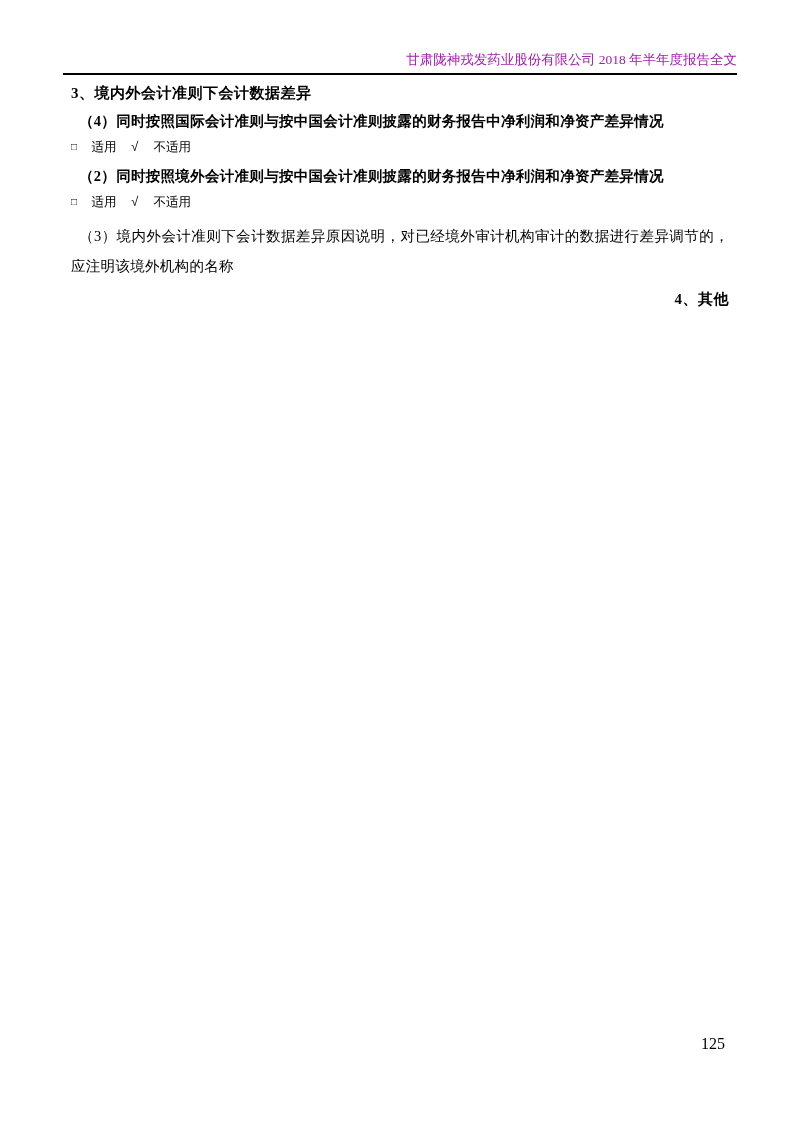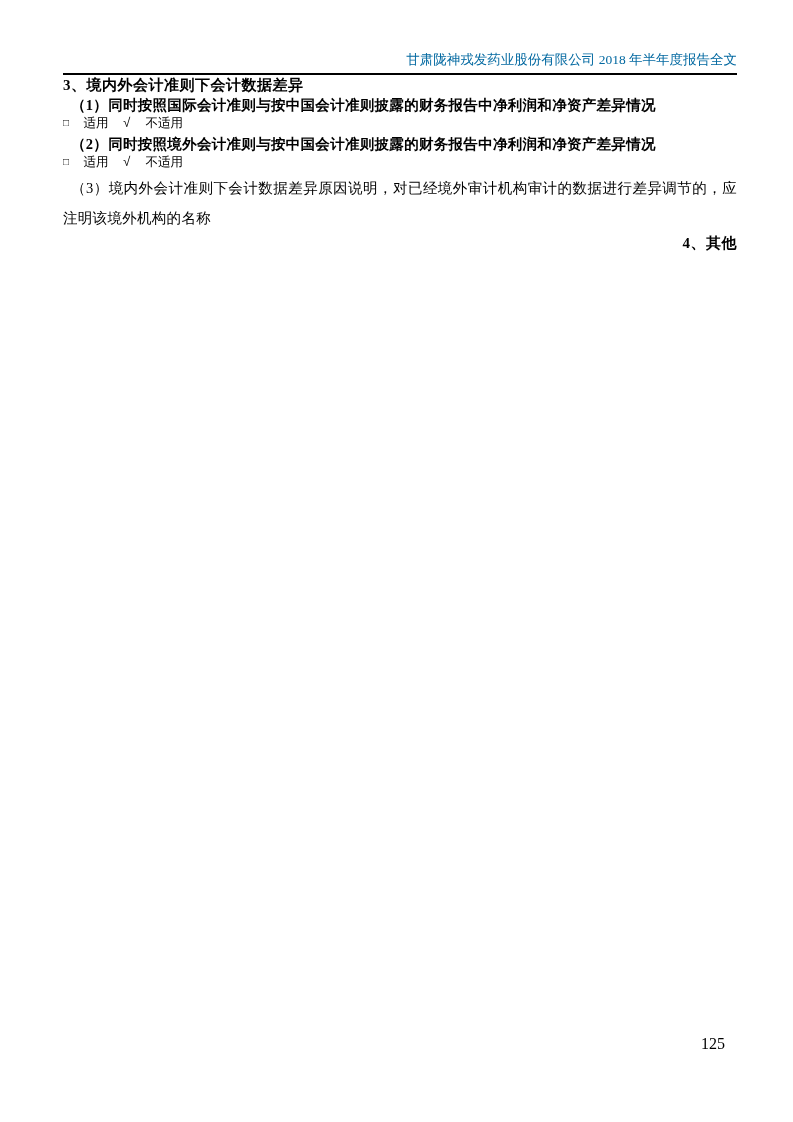--- a/index.html
+++ b/index.html
@@ -20,30 +20,30 @@
     position: absolute;
     left: 63px;
     right: 56px;
     top: 0;
     padding-top: 50px;
     padding-bottom: 3px;
     border-bottom: 2px solid #000000;
     text-align: right;
     font-size: 13.5px;
     line-height: 20px;
-    color: #0369a1;
+    color: #a21caf;
   }
   .content {
     position: absolute;
     left: 63px;
     right: 56px;
     top: 75px;
   }
   .content h3, .content p {
-    margin: 0;
+    margin: 8px;
     padding: 0;
   }
   .section-heading {
     margin-top: 21px;
     padding-left: 12px;
     font-size: 15px;
     font-weight: bold;
     line-height: 20px;
     letter-spacing: 0.5px;
   }
@@ -103,21 +103,21 @@
 <div class="page">
 
   <div class="page-header">
     <span>甘肃陇神戎发药业股份有限公司 2018 年半年度报告全文</span>
   </div>
 
   <div class="content">
 
     <h3 class="section-heading">3、境内外会计准则下会计数据差异</h3>
 
-    <p class="sub-heading">（1）同时按照国际会计准则与按中国会计准则披露的财务报告中净利润和净资产差异情况</p>
+    <p class="sub-heading">（4）同时按照国际会计准则与按中国会计准则披露的财务报告中净利润和净资产差异情况</p>
 
     <p class="applicability">
       <span class="part checkbox-glyph">□</span>
       <span class="part">适用</span>
       <span class="part tick-glyph">√</span>
       <span class="part">不适用</span>
     </p>
 
     <p class="sub-heading sub-heading-2">（2）同时按照境外会计准则与按中国会计准则披露的财务报告中净利润和净资产差异情况</p>
 

